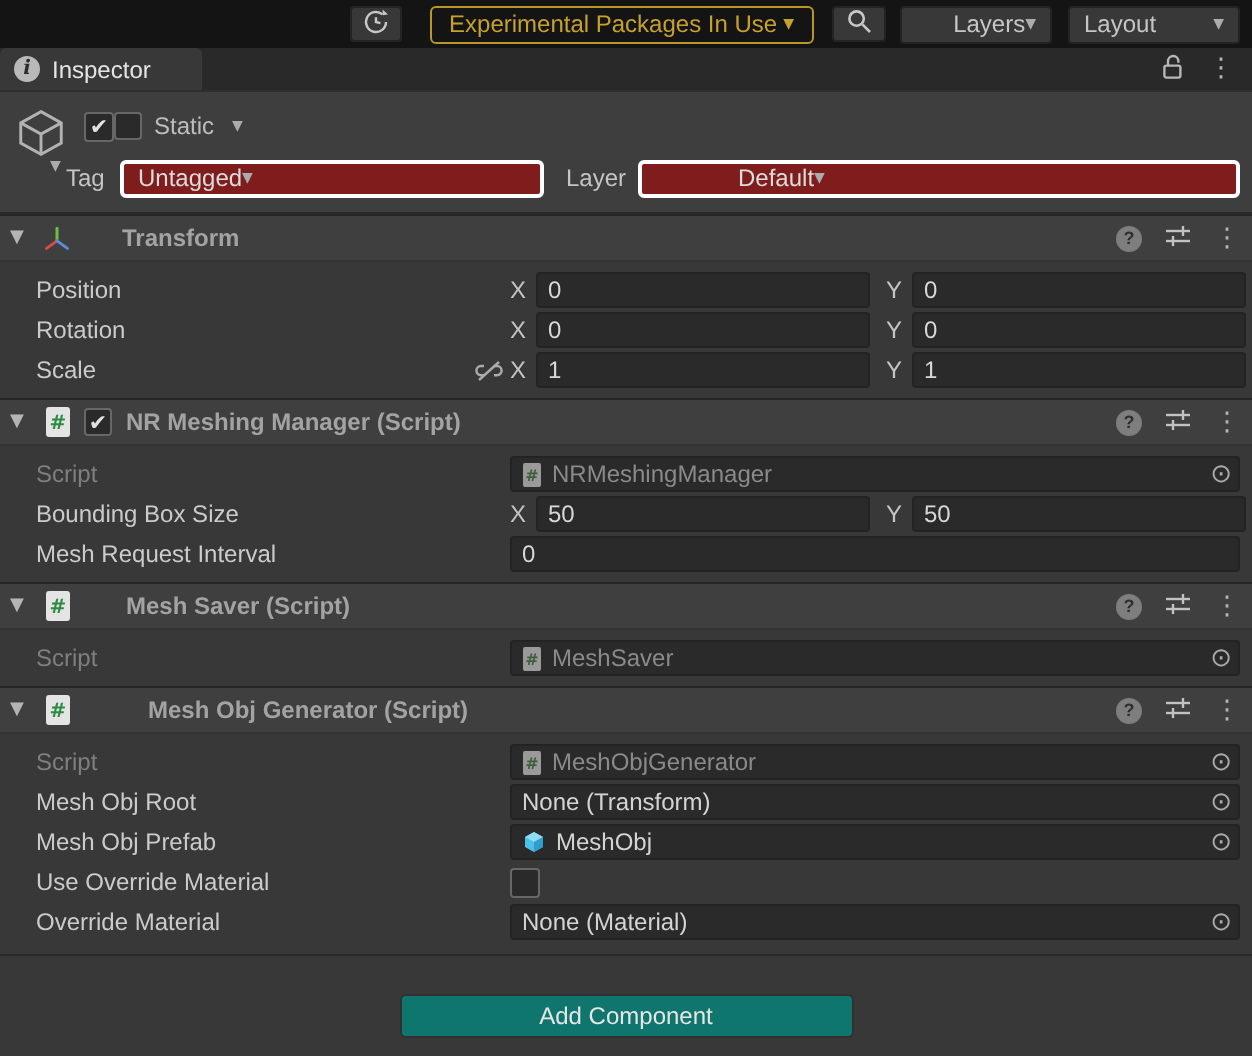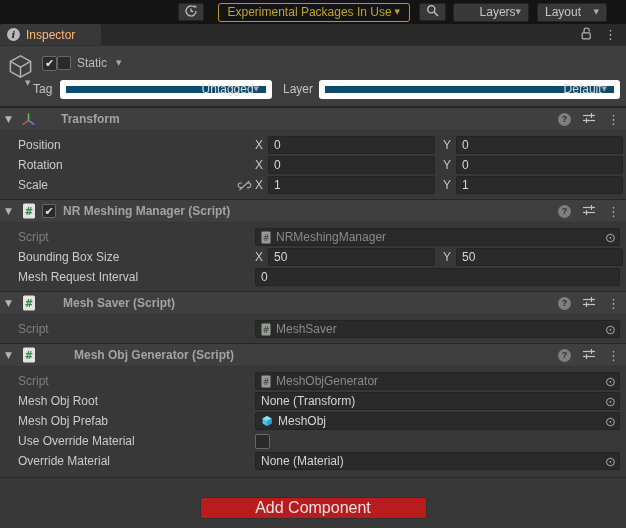--- a/index.html
+++ b/index.html
@@ -18,31 +18,31 @@
             display:flex; align-items:center; justify-content:center; cursor:default; }
   .history-btn { width:26px; margin-right:14px; }
   .packages-btn { height:19px; background:transparent; border:1px solid #B99727; border-radius:3px;
             color:#C5A12F; display:flex; align-items:center; gap:3px; padding:0 9px; margin-right:9px; }
   .packages-btn .dd-arrow { color:#C5A12F; }
   .search-btn { width:27px; margin-right:7px; }
   .tb-drop { height:19px; background:#383838; border:1px solid #232323; border-radius:2px;
              display:flex; align-items:center; justify-content:space-between; padding:0 7px;
              color:#C6C6C6; margin-right:8px; }
   .tb-drop.layers { width:76px;justify-content:flex-end; }
-  .tb-drop.layout { width:70px; margin-right:15px; }
+  .tb-drop.layout { width:86px; margin-right:2px; }
   .dd-arrow { font-size:7px; color:#ABABAB; line-height:1; }
 
   
   .tabbar { height:22px; background:#292929; display:flex; align-items:stretch; border-bottom:1px solid #2e2e2e; }
   .tab { background:#383838; display:flex; align-items:center; gap:6px; padding:0 26px 0 7px;
          border-radius:3px 3px 0 0; }
   .info-badge { width:13px; height:13px; border-radius:50%; background:#B9B9B9; color:#2C2C2C;
          font-family:"DejaVu Serif", serif; font-style:italic; font-weight:bold; font-size:10px;
          display:flex; align-items:center; justify-content:center; }
-  .tab-title { color:#fdba74; }
+  .tab-title { color:#e5e5e5; }
   .tabbar-right { margin-left:auto; display:flex; align-items:center; gap:12px; padding:0 9px; }
   .menu-dots { color:#B6B6B6; font-size:13px; }
 
   
   .go-header { background:#3E3E3E; border-bottom:1px solid #2A2A2A; padding:5px 6px 7px 0; position:relative; }
   .go-cube { position:absolute; left:7px; top:7px; }
   .go-cube-arrow { position:absolute; left:25px; top:33px; font-size:7px; color:#ABABAB; }
   .go-row1 { display:flex; align-items:center; height:24px; padding-left:42px; }
   .go-row2 { display:flex; align-items:center; height:20px; margin-top:4px; padding-left:33px; }
   .checkbox { width:15px; height:15px; background:#2A2A2A; border:1px solid #676767; border-radius:2px;
@@ -51,22 +51,22 @@
   .checkbox[data-checked="true"] .check { visibility:visible; }
   .name-input { flex:1; height:20px; margin:0 8px; background:#2A2A2A; border:1px solid #232323;
               border-radius:2px; color:#E0E0E0; font-weight:bold; padding:0 6px;
               font-family:"Liberation Sans", sans-serif; font-size:12px; outline:none; }
   .static-box { width:14px; height:14px; margin-right:6px; }
   .static-label { color:#BDBDBD; margin-right:9px; }
   .go-row1 .dd-arrow { margin-right:2px; }
   .fld-label { color:#C4C4C4; }
   .tag-label { width:22px; margin-right:5px; }
   .layer-label { width:32px; margin-left:11px; margin-right:4px; }
-  .dropdown { height:19px; background:#0c4a6e; border:6px solid #ffffff; border-radius:3px;
-              display:flex; align-items:center; justify-content:flex-end; padding:0 7px;
+  .dropdown { height:19px; background:#7f1d1d; border:2px solid #ffffff; border-radius:3px;
+              display:flex; align-items:center; justify-content:flex-start; padding:0 7px;
               color:#DCDCDC; }
   .tag-drop { width:212px; }
   .layer-drop { flex:1;padding-left:48px; }
 
   
   .sec-header { height:24px; background:#3F3F3F; border-top:1px solid #262626; border-bottom:1px solid #343434;
                 display:flex; align-items:center; padding:0 6px 0 5px; }
   .foldout { width:15px; font-size:9px; color:#B4B4B4; flex:none; }
   .sec-icon { width:17px; height:17px; flex:none; display:flex; align-items:center; justify-content:center; }
   .sec-header .checkbox { width:14px; height:14px; margin-left:5px; }
@@ -87,22 +87,22 @@
         color:#D8D8D8; padding:0 5px; font-family:"Liberation Sans", sans-serif; font-size:12px; outline:none; }
   .objfield { flex:1; height:18px; background:#2A2A2A; border:1px solid #232323; border-radius:2px;
         display:flex; align-items:center; gap:5px; padding:0 3px 0 5px; }
   .objtext { color:#D4D4D4; white-space:nowrap; overflow:hidden; }
   .row.disabled .objtext { color:#8A8A8A; }
   .picker { margin-left:auto; color:#A8A8A8; font-size:13px; line-height:1; }
   .mini-icon { flex:none; display:flex; align-items:center; }
 
   
   .add-area { padding-top:19px; display:flex; justify-content:center; }
-  .add-btn { width:227px; height:22px; background:#b91c1c; border:1px solid #303030; border-radius:3px;
-             color:#E6E6E6; font-family:"Liberation Sans", sans-serif; font-size:16px; }
+  .add-btn { width:227px; height:22px; background:#0f766e; border:1px solid #303030; border-radius:3px;
+             color:#E6E6E6; font-family:"Liberation Sans", sans-serif; font-size:12px; }
 </style>
 </head>
 <body>
 
 <div class="root">
 
   <div class="toolbar">
     <div class="tb-spacer"></div>
     <div class="tb-btn history-btn">
       <span>

